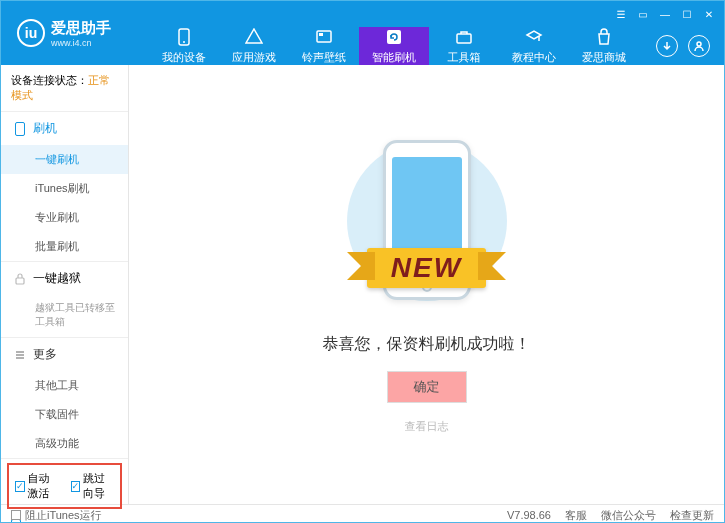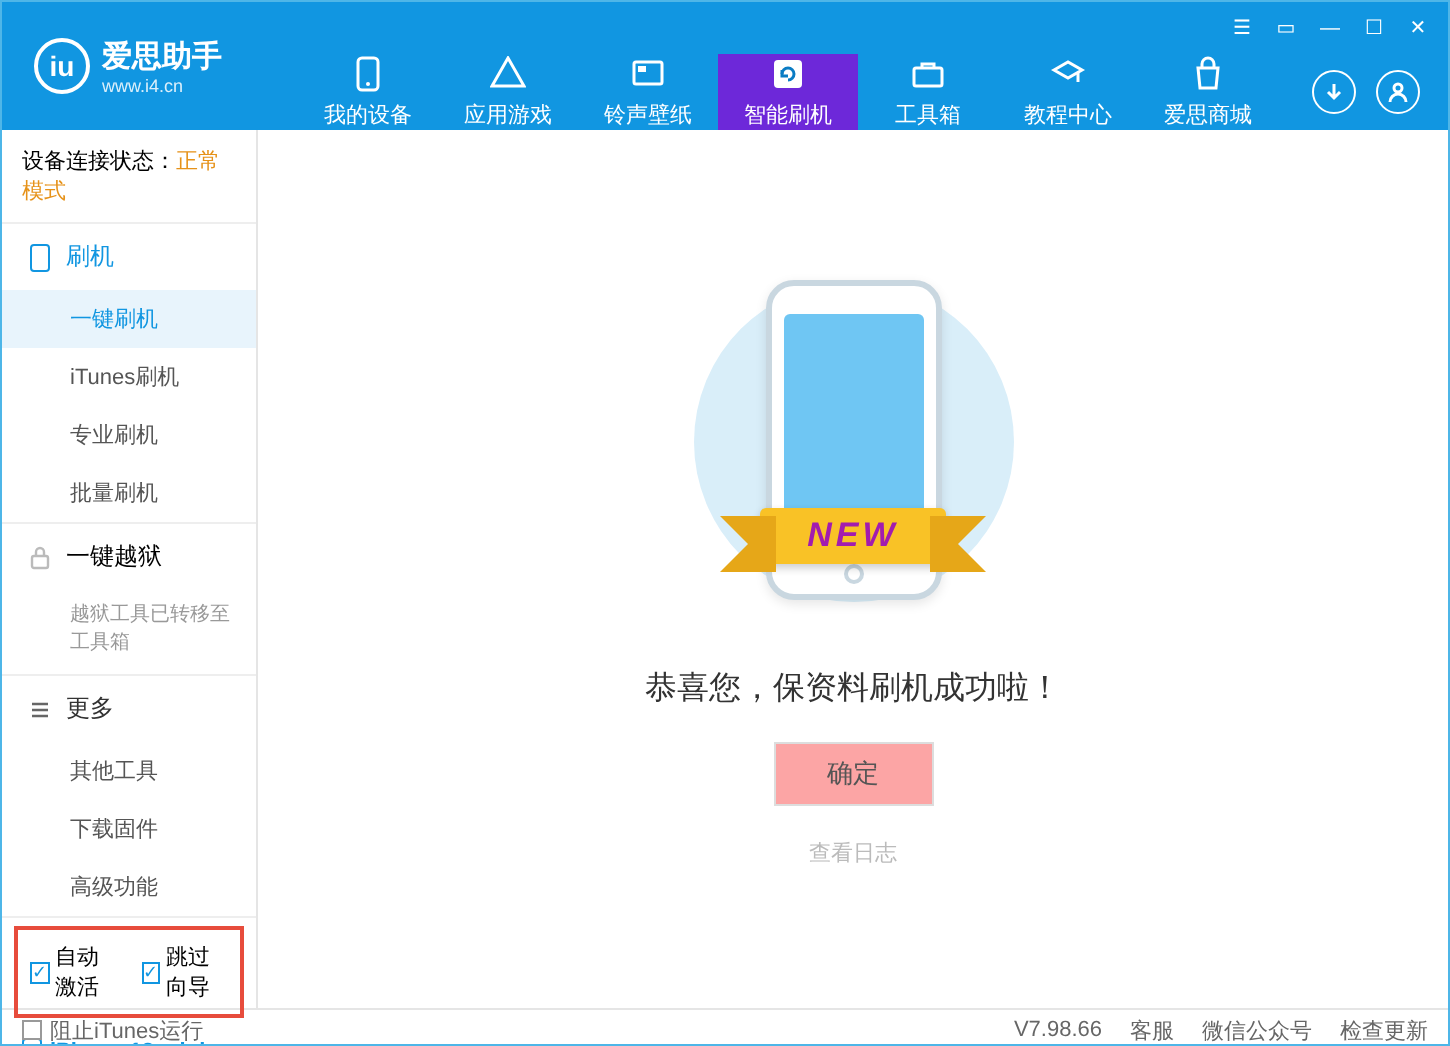--- a/index.html
+++ b/index.html
@@ -36,21 +36,21 @@
 .device-area { padding: 6px 10px; font-size: 11px; flex: 1; }
 .device-name { color: #1196e1; font-weight: bold; display: flex; align-items: center; gap: 4px; }
 .badge-64 { display: inline-block; border: 1px solid #ccc; border-radius: 2px; padding: 0 4px; font-size: 9px; color: #888; margin-top: 3px; }
 .main { flex: 1; position: relative; display: flex; flex-direction: column; align-items: center; justify-content: center; }
 .phone-illus { width: 170px; height: 180px; position: relative; margin-bottom: 18px; }
 .circle-bg { width: 160px; height: 160px; border-radius: 50%; background: #d9eef9; position: absolute; left: 5px; top: 5px; }
 .phone { width: 88px; height: 160px; background: #fff; border: 3px solid #c9d7e0; border-radius: 14px; position: absolute; left: 41px; top: 4px; box-shadow: 0 2px 6px rgba(0,0,0,0.1); }
 .phone-screen { position: absolute; inset: 14px 6px 20px 6px; background: #6fc6f3; border-radius: 3px; }
 .phone-home { position: absolute; bottom: 5px; left: 50%; transform: translateX(-50%); width: 10px; height: 10px; border: 2px solid #c9d7e0; border-radius: 50%; }
 .ribbon { position: absolute; bottom: 28px; left: -6px; right: -6px; height: 40px; display: flex; align-items: center; justify-content: center; }
-.ribbon-body { background: #f9c226; color: #a21caf; font-weight: bold; font-size: 17px; letter-spacing: 2px; padding: 4px 24px; border-radius: 3px; box-shadow: 0 2px 4px rgba(0,0,0,0.2); position: relative; font-style: italic; }
+.ribbon-body { background: #f9c226; color: #7f1d1d; font-weight: bold; font-size: 28px; letter-spacing: 2px; padding: 4px 24px; border-radius: 3px; box-shadow: 0 2px 4px rgba(0,0,0,0.2); position: relative; font-style: italic; }
 .ribbon-body::before, .ribbon-body::after { content: ""; position: absolute; top: 4px; width: 0; height: 0; border: 14px solid #e6a718; }
 .ribbon-body::before { left: -20px; border-left-color: transparent; }
 .ribbon-body::after { right: -20px; border-right-color: transparent; }
 .success-text { font-size: 16px; color: #333; margin-bottom: 16px; }
 .ok-btn { border: 1px solid #ddd; background: #fca5a5; padding: 6px 26px; font-size: 13px; cursor: pointer; color: #555; }
 .view-log { margin-top: 16px; color: #bbb; font-size: 11px; cursor: pointer; }
 .footer { height: 20px; border-top: 1px solid #e5e5e5; display: flex; align-items: center; padding: 10px 10px; font-size: 11px; color: #666; }
 .footer-left { display: flex; align-items: center; gap: 4px; cursor: pointer; }
 .footer-cb { width: 10px; height: 10px; border: 1px solid #999; }
 .footer-right { margin-left: auto; display: flex; align-items: center; gap: 14px; }

